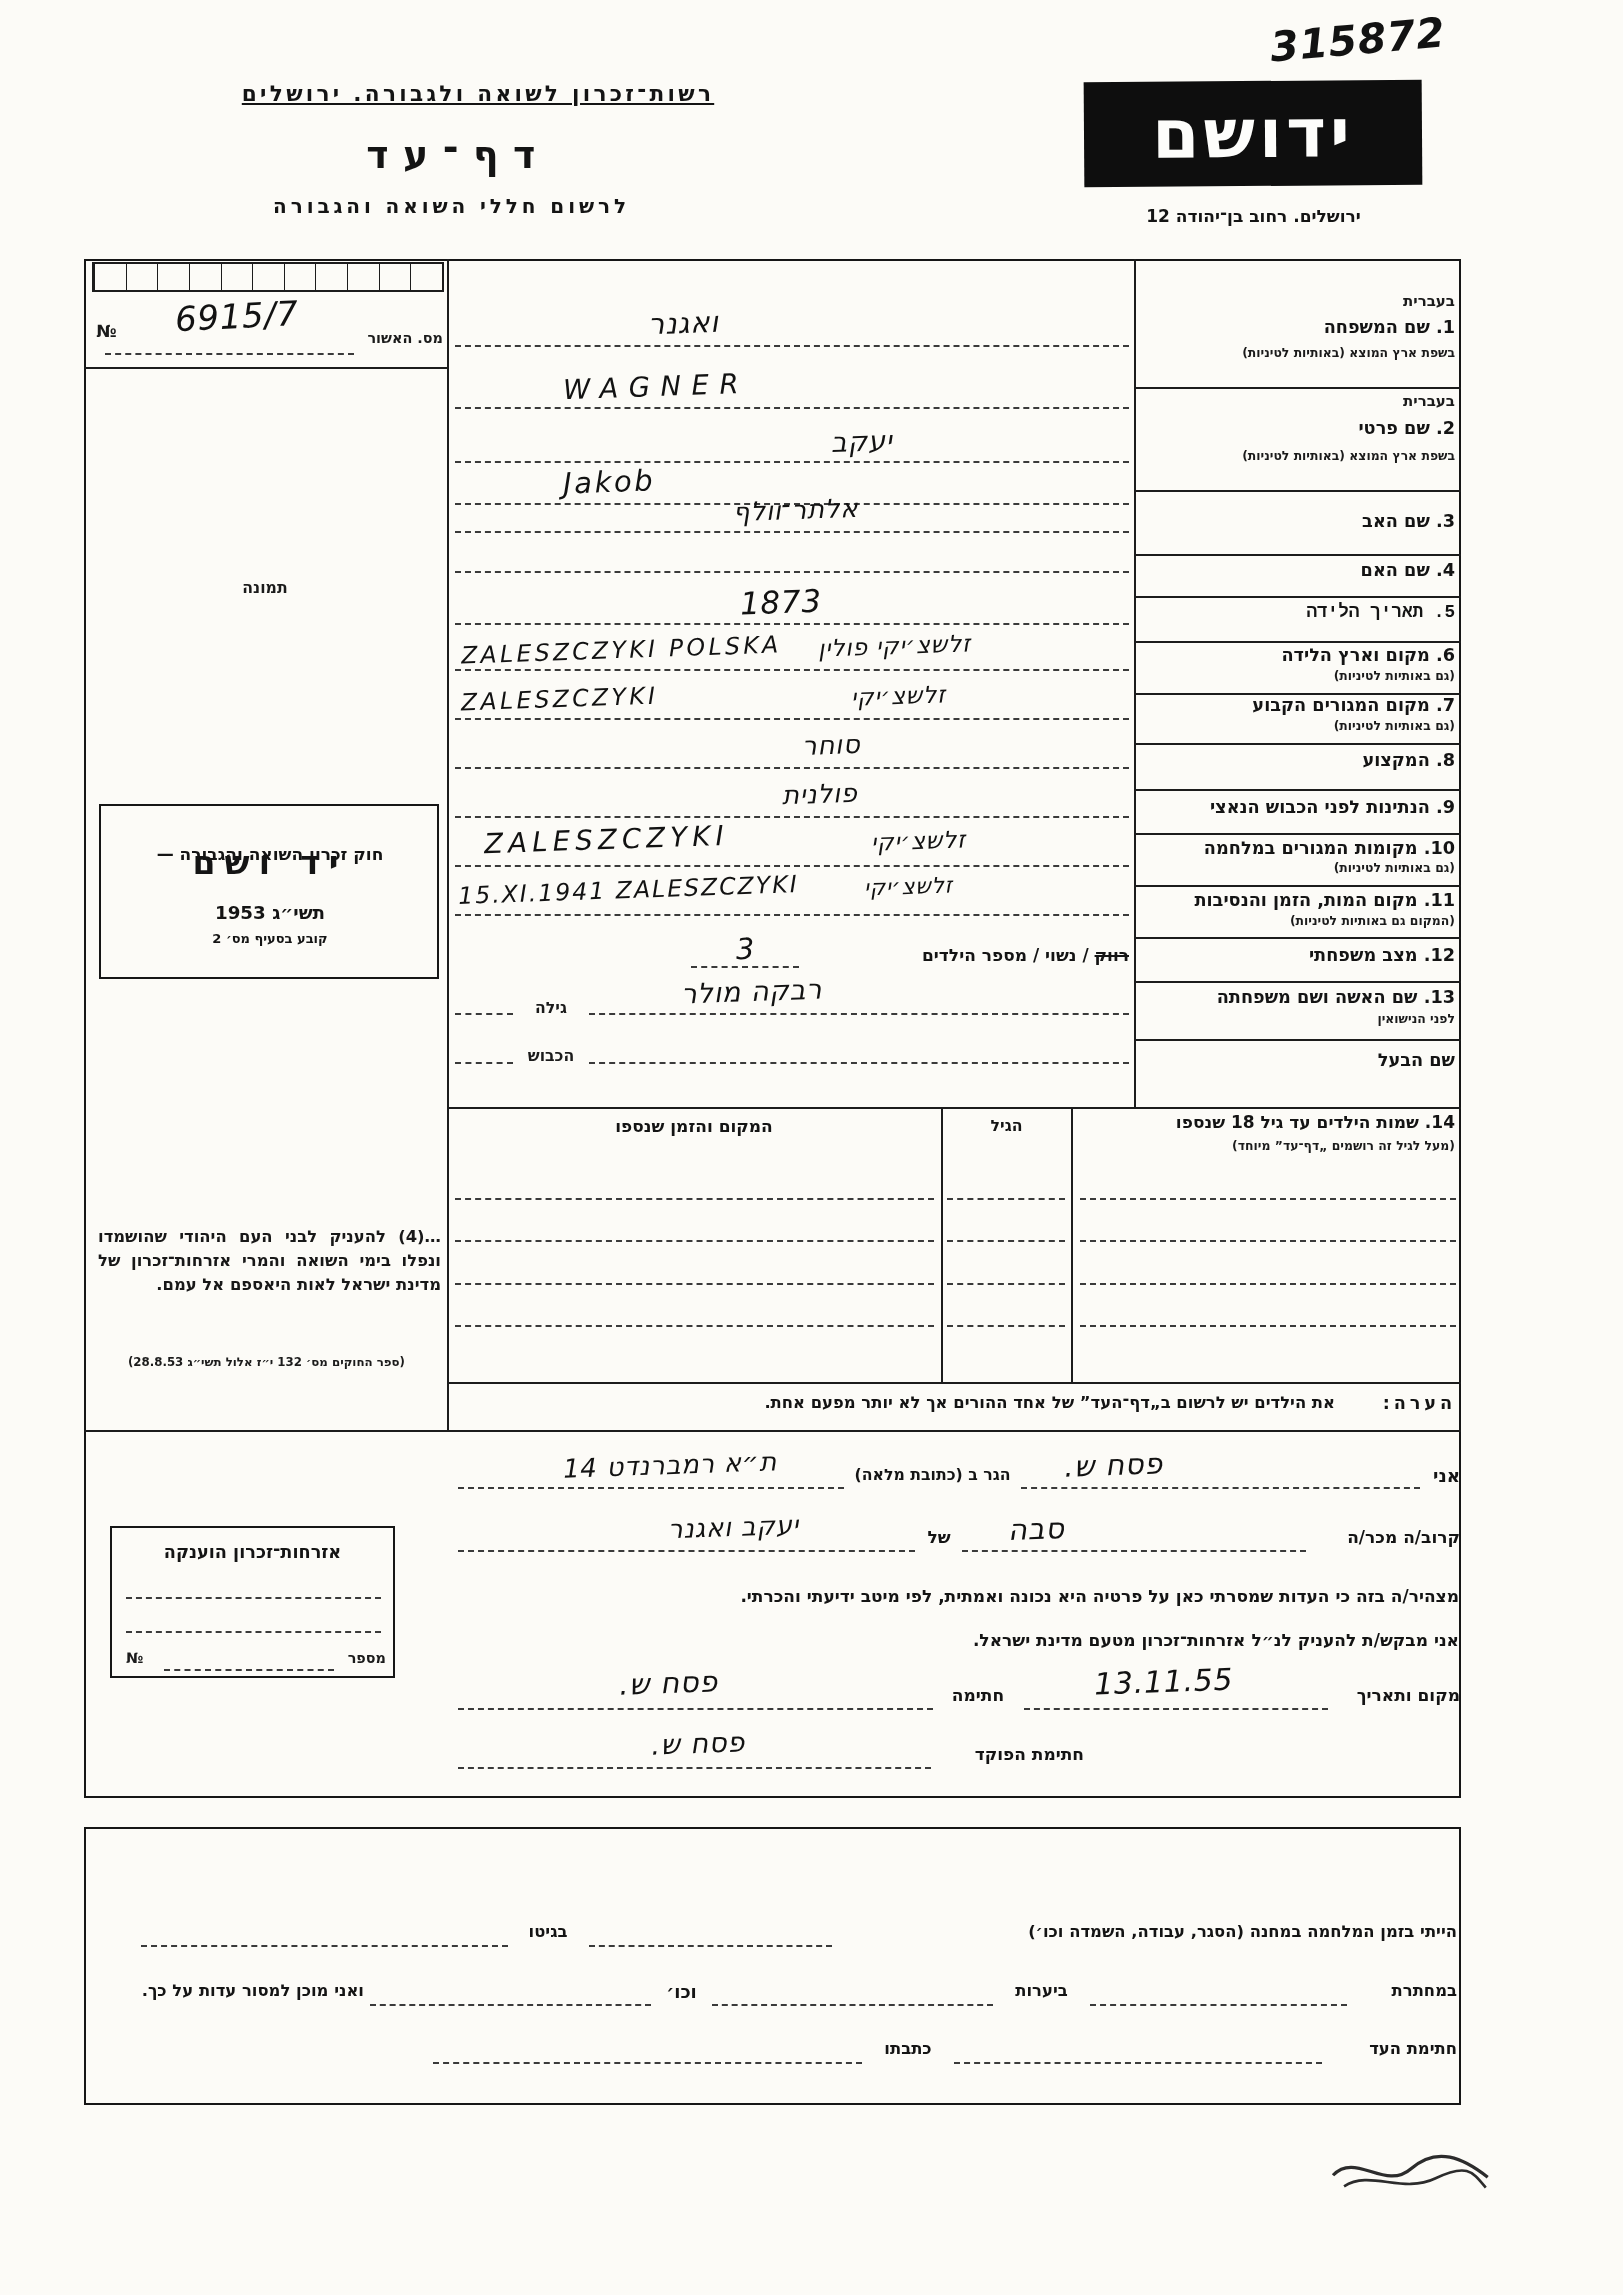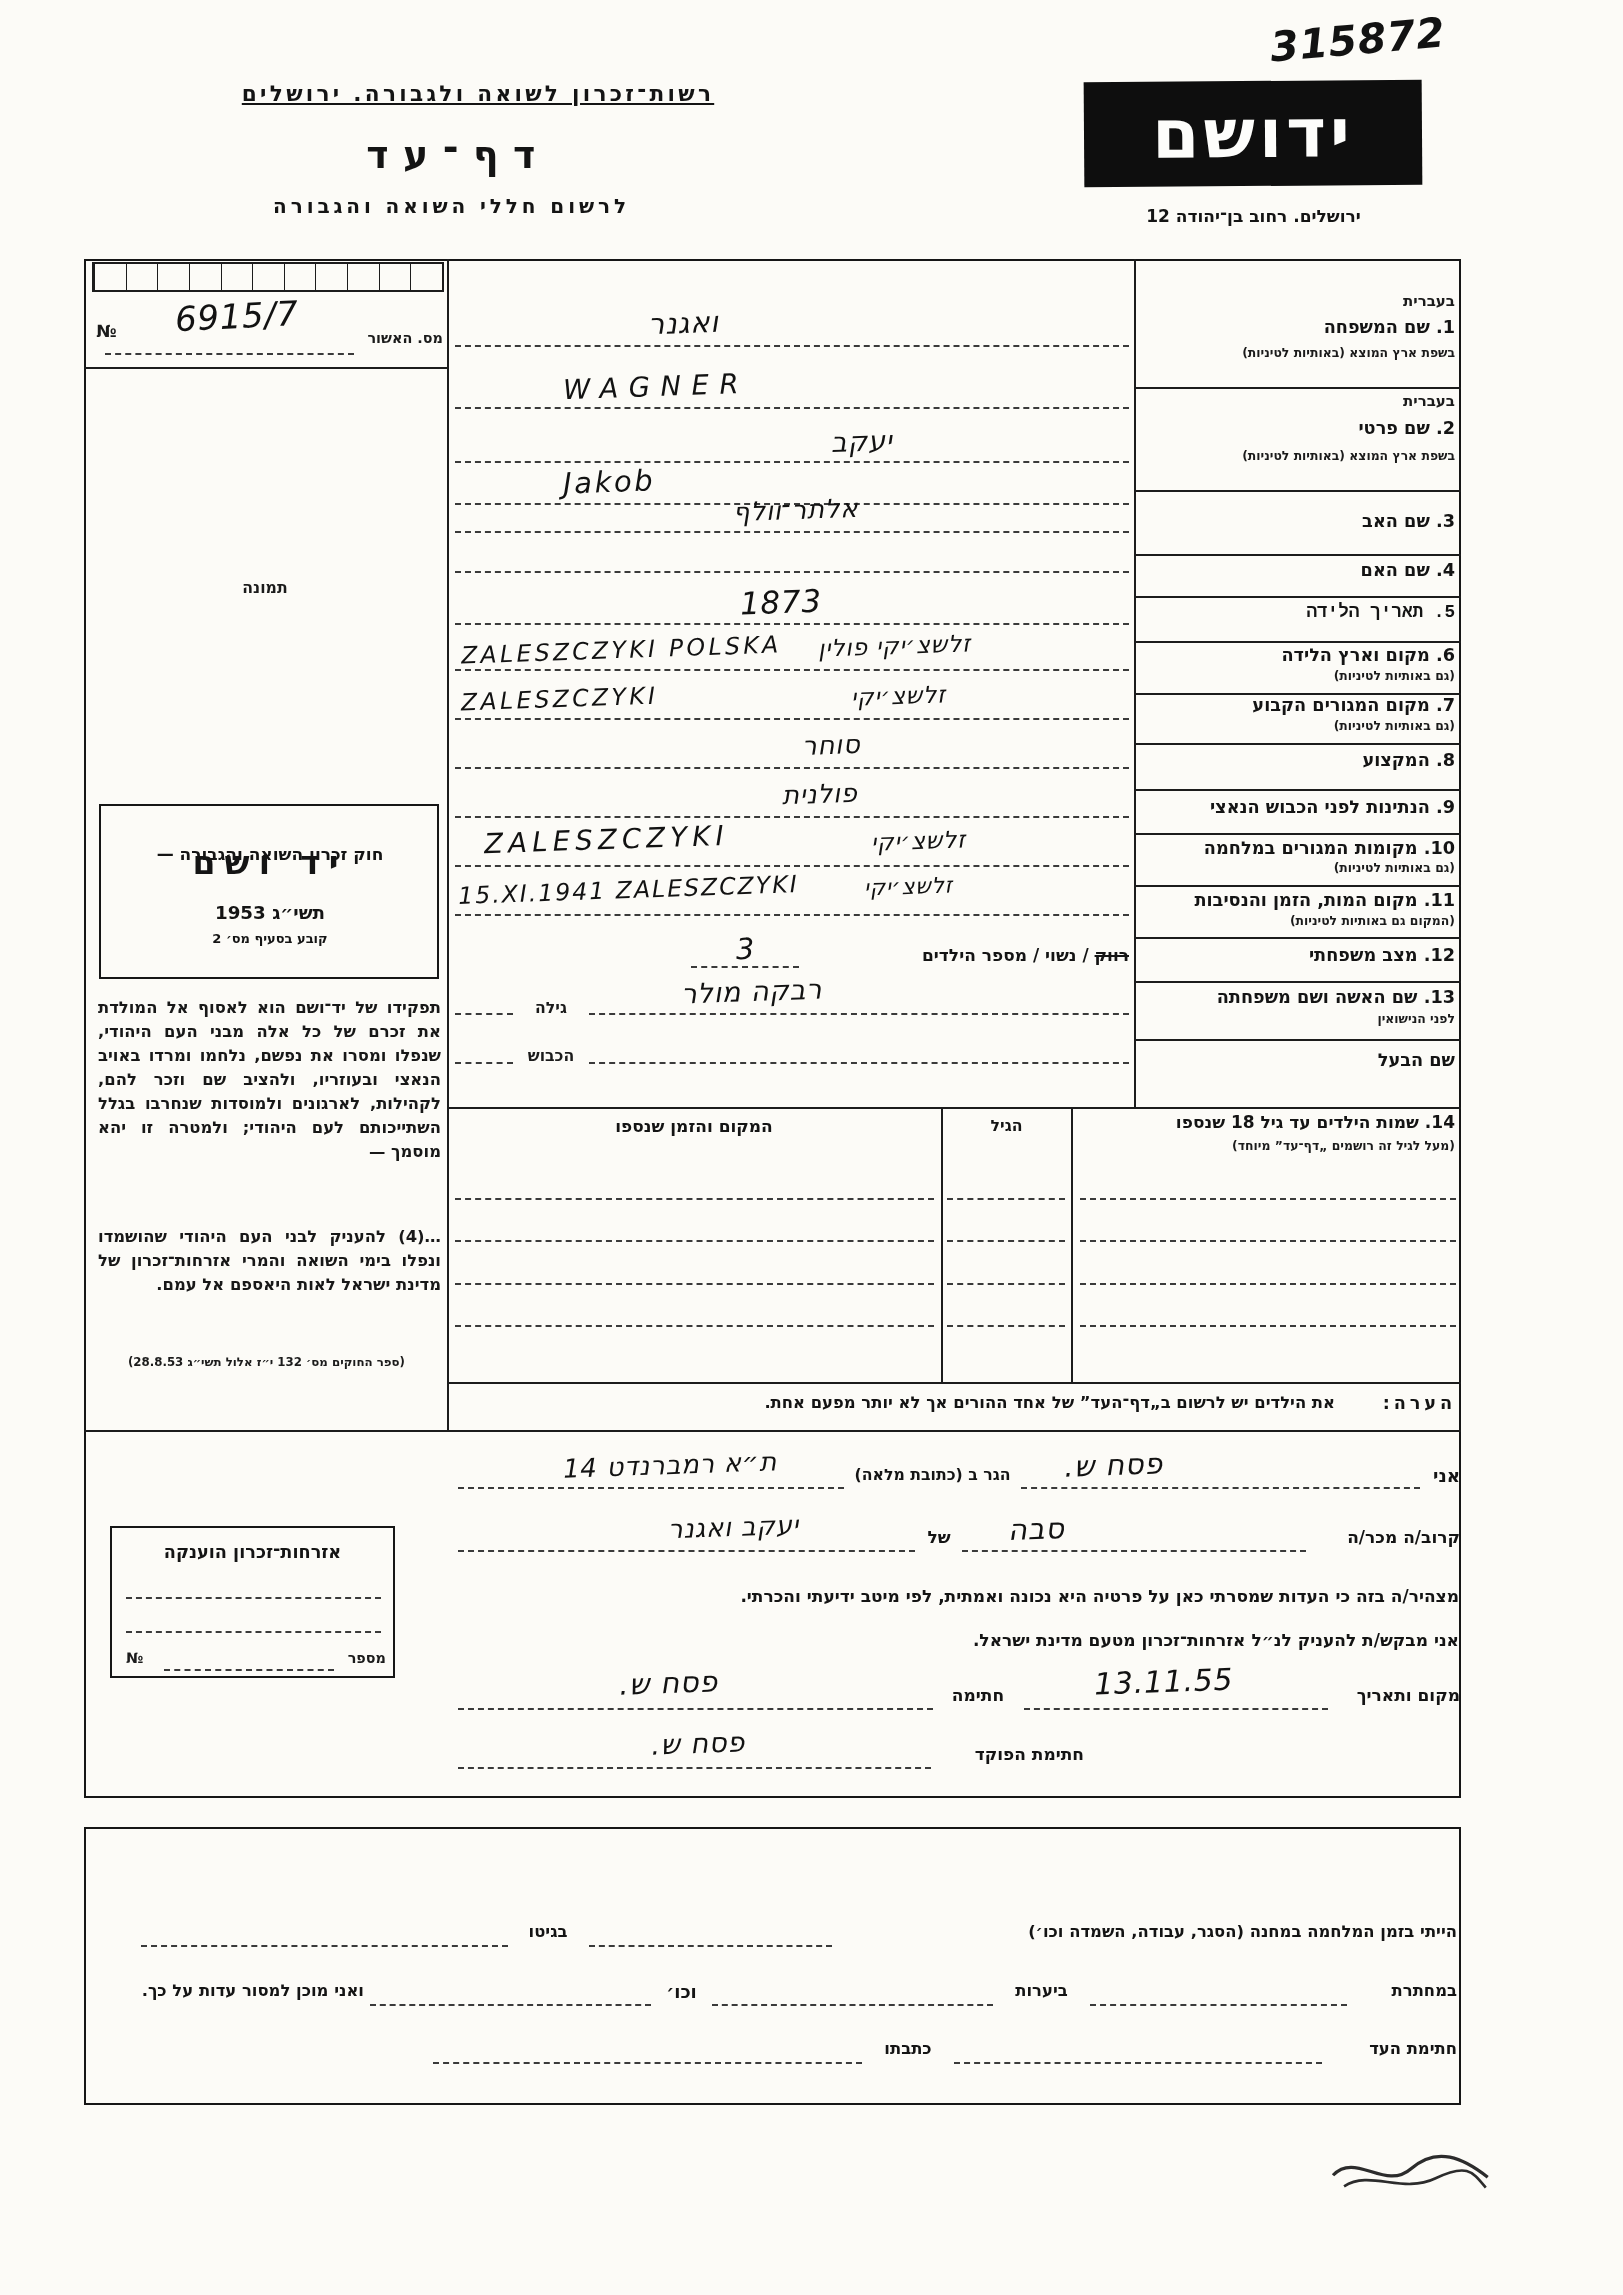--- a/index.html
+++ b/index.html
@@ -87,21 +87,20 @@
   <div class="sb" style="left:353px;top:331px;width:90px;font-size:14.4px;">מס. האשור</div>
 
   <div class="sb" style="left:216px;top:579px;width:98px;text-align:center;font-size:15.7px;">תמונה</div>
 
   <div class="frame" style="left:99px;top:804px;width:340px;height:175px;"></div>
   <div class="lb ctr" style="left:105px;top:817px;width:330px;font-size:17px;margin-top:28px;">חוק זכרון השואה והגבורה —</div>
   <div class="lb ctr" style="left:105px;top:844px;width:330px;font-size:33px;letter-spacing:9.2px;">יד ושם</div>
   <div class="lb ctr" style="left:105px;top:902px;width:330px;font-size:18.3px;">תשי״ג 1953</div>
   <div class="lb ctr" style="left:105px;top:932px;width:330px;font-size:13px;">קובע בסעיף מס׳ 2</div>
 
-  <div class="mission" style="left:98px;top:996px;width:343px;">תפקידו של יד־ושם הוא לאסוף אל המולדת את זכרם של כל אלה מבני העם היהודי, שנפלו ומסרו את נפשם, נלחמו ומרדו באויב הנאצי ובעוזריו, ולהציב שם וזכר להם, לקהילות, לארגונים ולמוסדות שנחרבו בגלל השתייכותם לעם היהודי; ולמטרה זו יהא מוסמך —</div>
   <div class="mission" style="left:98px;top:1225px;width:343px;">…(4) להעניק לבני העם היהודי שהושמדו ונפלו בימי השואה והמרי אזרחות־זכרון של מדינת ישראל לאות היאספם אל עמם.</div>
   <div class="sb" style="left:97px;top:1356px;width:308px;font-size:11.8px;text-align:right;">(ספר החוקים מס׳ 132 י״ז אלול תשי״ג 28.8.53)</div>
 
   <div class="frame" style="left:110px;top:1526px;width:285px;height:152px;border-width:2.6px;"></div>
   <div class="lb ctr" style="left:115px;top:1542px;width:275px;font-size:17.7px;">אזרחות־זכרון הוענקה</div>
   <div class="el" style="left:126px;top:1597px;width:255px;"></div>
   <div class="el" style="left:126px;top:1631px;width:255px;"></div>
   <div class="sb" style="left:126px;top:1651px;width:26px;font-size:14.4px;text-align:left;">№</div>
   <div class="el" style="left:164px;top:1669px;width:170px;"></div>
   <div class="sb" style="left:340px;top:1651px;width:46px;font-size:14.4px;">מספר</div>

